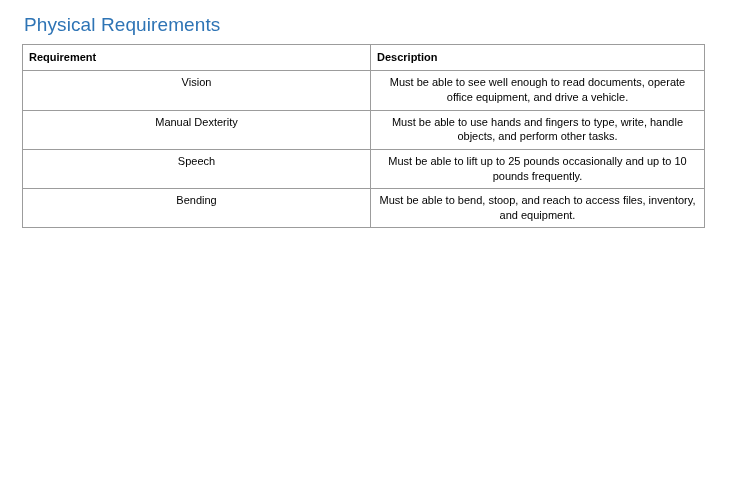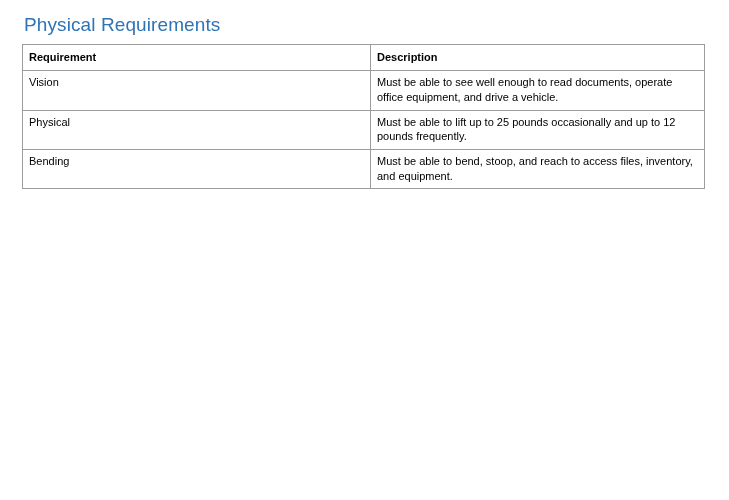--- a/index.html
+++ b/index.html
@@ -34,20 +34,21 @@
     border-collapse: collapse;
     table-layout: fixed;
     font-size: 11px;
   }
   table.req-table th,
   table.req-table td {
     border: 1px solid #9c9c9c;
     vertical-align: top;
     padding: 4px 6px 5px 6px;
     line-height: 1.33;
+    text-align: center;
   }
   table.req-table th {
     font-weight: bold;
     text-align: left;
     padding-top: 5px;
     padding-bottom: 6px;
   }
   col.c-req { width: 348px; }
   col.c-desc { width: 334px; }
 </style>
@@ -67,22 +68,26 @@
         <th>Requirement</th>
         <th>Description</th>
       </tr>
     </thead>
     <tbody>
       <tr>
         <td>Vision</td>
         <td>Must be able to see well enough to read documents, operate office equipment, and drive a vehicle.</td>
       </tr>
       <tr>
-        <td>Physical</td>
-        <td>Must be able to lift up to 25 pounds occasionally and up to 12 pounds frequently.</td>
+        <td>Manual Dexterity</td>
+        <td>Must be able to use hands and fingers to type, write, handle objects, and perform other tasks.</td>
+      </tr>
+      <tr>
+        <td>Speech</td>
+        <td>Must be able to lift up to 25 pounds occasionally and up to 10 pounds frequently.</td>
       </tr>
       <tr>
         <td>Bending</td>
         <td>Must be able to bend, stoop, and reach to access files, inventory, and equipment.</td>
       </tr>
     </tbody>
   </table>
 </div>
 
 </body></html>

